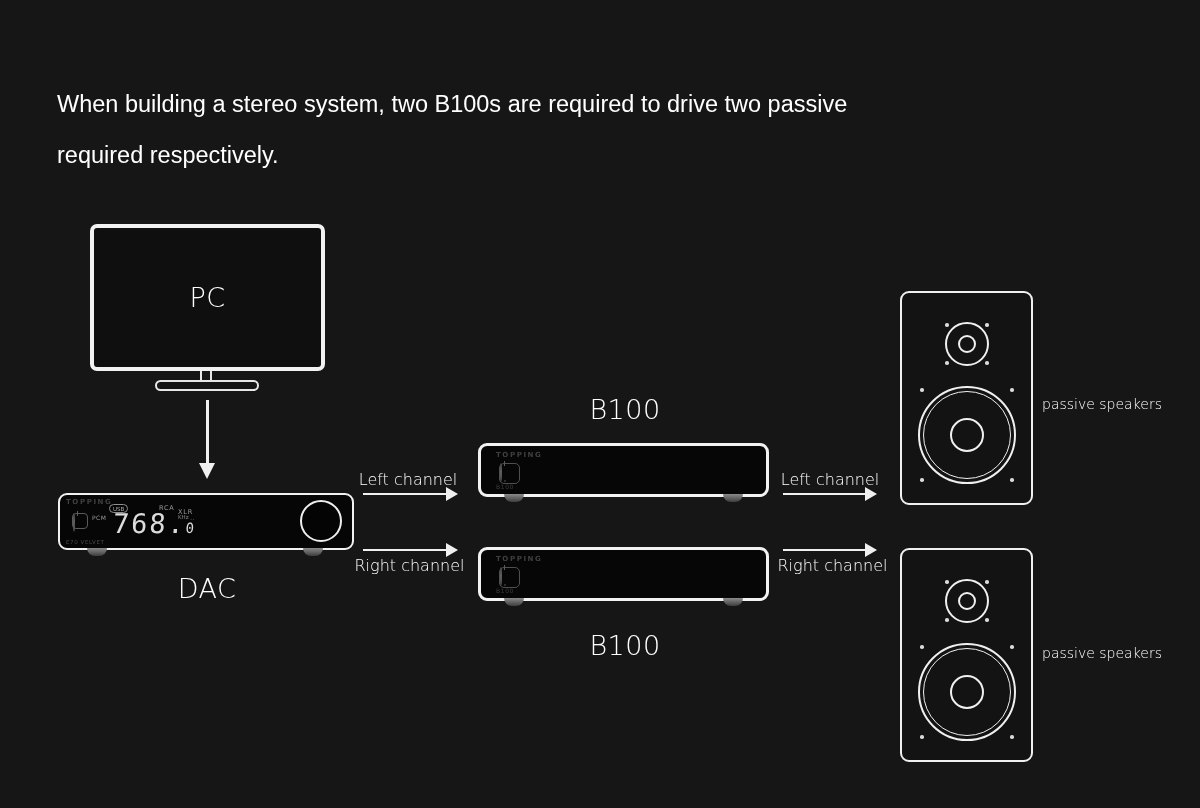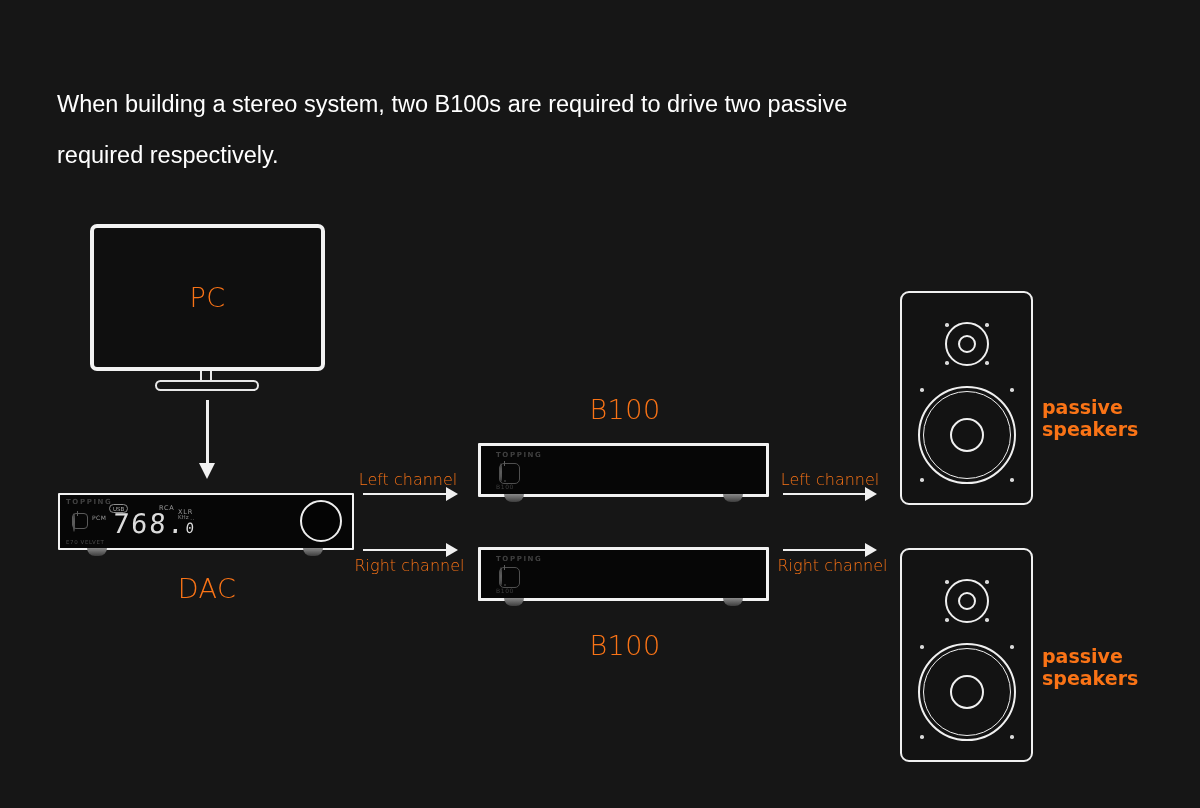--- a/index.html
+++ b/index.html
@@ -5,21 +5,21 @@
   html,body{margin:0;padding:0;background:#161616;}
   .canvas{position:relative;width:1200px;height:808px;background:#161616;overflow:hidden;
           font-family:"Liberation Sans",sans-serif;}
   .abs{position:absolute;}
 
   
   .heading{left:57px;top:79px;width:1040px;color:#ffffff;font-size:23.5px;line-height:51px;
            font-family:"Liberation Sans",sans-serif;}
 
   
-  .lbl{color:#f97316;font-family:"DejaVu Sans","Liberation Sans",sans-serif;font-weight:300;}
+  .lbl{color:#ffffff;font-family:"DejaVu Sans","Liberation Sans",sans-serif;font-weight:300;}
   .lbl-big{font-size:27px;letter-spacing:0.5px;text-align:center;}
   .lbl-small{font-size:16px;text-align:center;}
 
   
   .monitor{left:90px;top:224px;width:235px;height:147px;border:4px solid #f2f2f2;border-radius:7px;
            background:#0f0f0f;box-sizing:border-box;display:flex;align-items:center;justify-content:center;}
   .monitor-neck{left:200px;top:371px;width:12px;height:10px;border-left:2px solid #e8e8e8;
                 border-right:2px solid #e8e8e8;box-sizing:border-box;}
   .monitor-base{left:155px;top:380px;width:104px;height:11px;border:2.5px solid #e8e8e8;
                 border-radius:7px;box-sizing:border-box;}
@@ -27,21 +27,21 @@
   
   .v-shaft{width:2.5px;background:#f0f0f0;}
   .v-head{width:0;height:0;border-left:8px solid transparent;border-right:8px solid transparent;
           border-top:16px solid #f0f0f0;}
   .h-arrow{height:14px;}
   .h-shaft{position:absolute;left:0;right:9px;top:5.75px;height:2.5px;background:#f0f0f0;}
   .h-head{position:absolute;right:0;top:0;width:0;height:0;border-top:7px solid transparent;
           border-bottom:7px solid transparent;border-left:12px solid #f0f0f0;}
 
   
-  .device{background:#060606;border-radius:1px;box-sizing:border-box;}
+  .device{background:#060606;border-radius:9px;box-sizing:border-box;}
   .dac{left:58px;top:493px;width:296px;height:57px;border:2.5px solid #f2f2f2;}
   .amp{width:291px;height:54px;border:3px solid #f2f2f2;}
   .amp-top{left:478px;top:443px;}
   .amp-bottom{left:478px;top:547px;}
   .foot{position:absolute;width:20px;height:8px;background:linear-gradient(#8a8a8a,#3d3d3d);
         border-radius:0 0 10px 10px;bottom:-8px;}
   .brand{position:absolute;font-size:7px;letter-spacing:1.6px;color:#404040;
          font-family:"DejaVu Sans",sans-serif;font-weight:bold;}
   .model-tag{position:absolute;font-size:6px;letter-spacing:0.6px;color:#3f3f3f;
              font-family:"DejaVu Sans",sans-serif;}
@@ -81,21 +81,21 @@
   .spk-top{left:900px;top:291px;}
   .spk-bottom{left:900px;top:548px;}
   .ring{position:absolute;border-radius:50%;box-sizing:border-box;}
   .tw-outer{left:43px;top:29px;width:44px;height:44px;border:2px solid #f0f0f0;}
   .tw-inner{left:56px;top:42px;width:18px;height:18px;border:2px solid #f0f0f0;}
   .wf-ring1{left:16px;top:93px;width:98px;height:98px;border:2px solid #f0f0f0;}
   .wf-ring2{left:21px;top:98px;width:88px;height:88px;border:1.5px solid #f0f0f0;}
   .wf-inner{left:48px;top:125px;width:34px;height:34px;border:2px solid #f0f0f0;}
   .screw{position:absolute;width:3.5px;height:3.5px;background:#dadada;border-radius:50%;}
 
-  .spk-label{width:140px;font-size:19px;text-align:left;font-weight:bold;}
+  .spk-label{width:140px;font-size:14px;text-align:left;}
 </style>
 </head>
 <body>
 
 <div class="canvas">
 
   <div class="abs heading">
     <div>When building a stereo system, two B100s are required to drive two passive</div>
     <div>required respectively.</div>
   </div>

